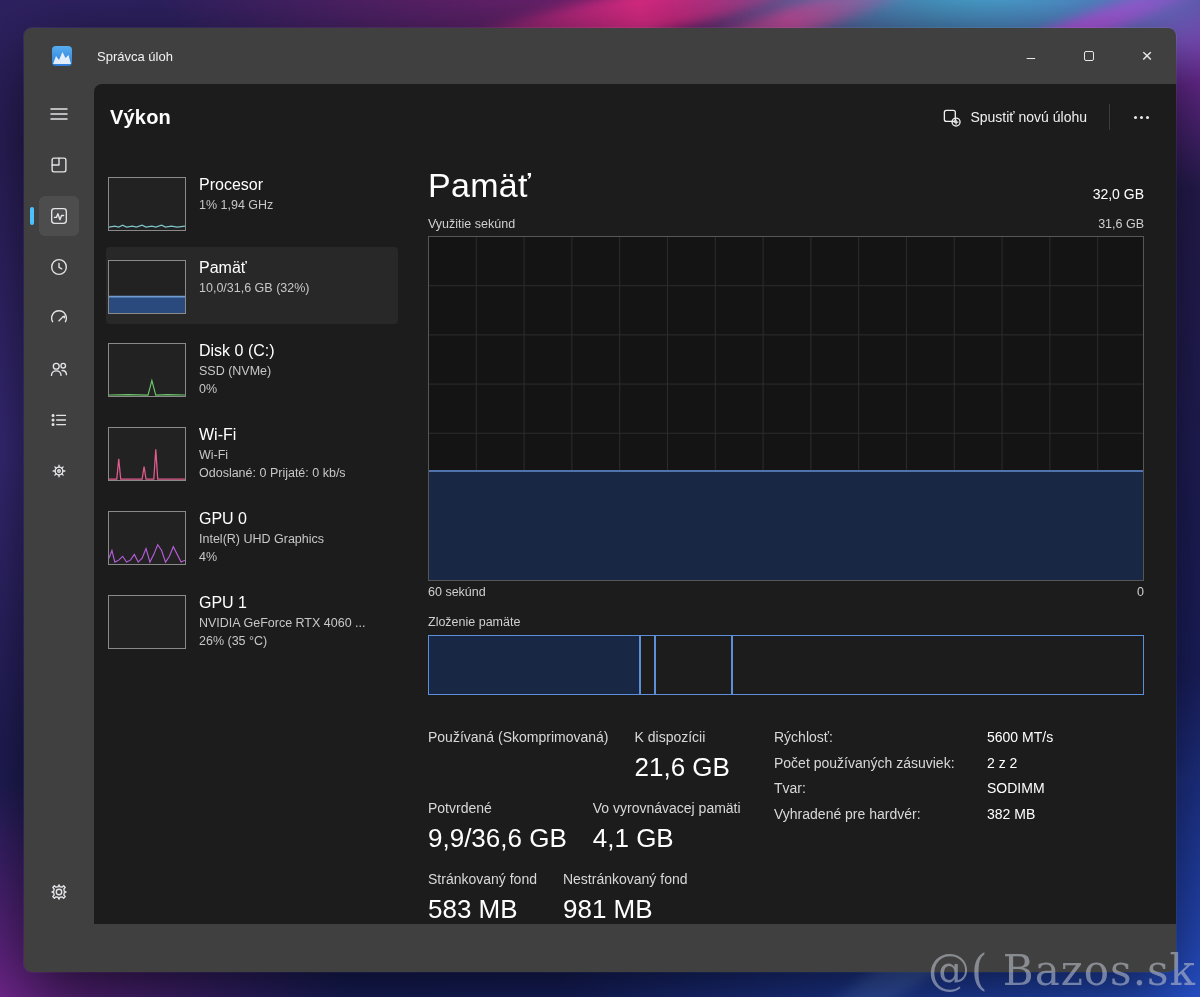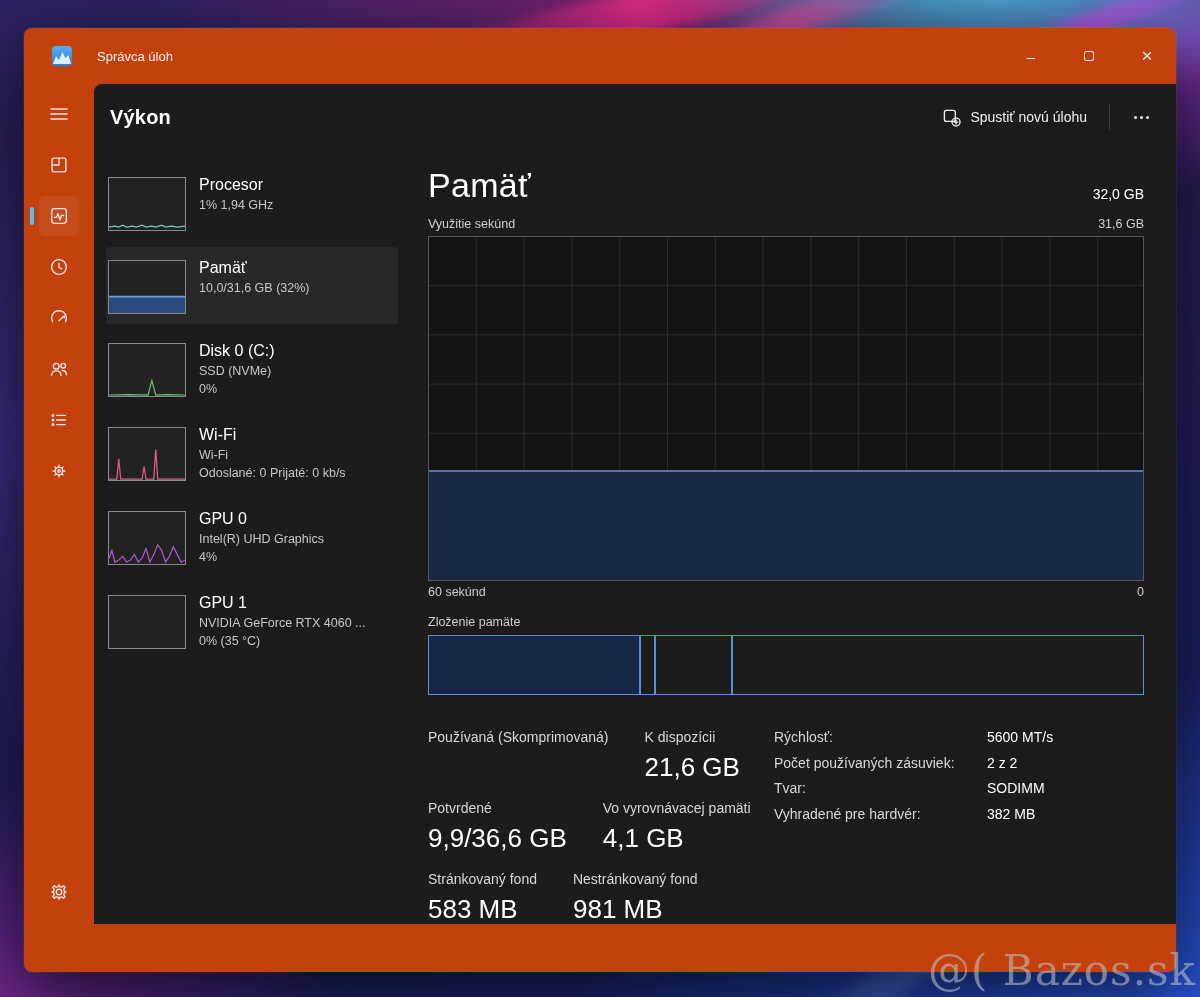--- a/index.html
+++ b/index.html
@@ -22,21 +22,21 @@
   .streak2 { left:640px; top:8px; width:300px; height:30px; transform:rotate(-18deg);
              background:linear-gradient(90deg, transparent, rgba(255,70,160,.6), transparent); }
   .streak3 { right:-60px; top:30px; width:420px; height:26px; transform:rotate(-22deg);
              background:linear-gradient(90deg, transparent, rgba(230,60,240,.7), transparent); }
   .streak4 { right:-40px; bottom:60px; width:520px; height:40px; transform:rotate(-35deg);
              background:linear-gradient(90deg, transparent, rgba(120,170,255,.5), transparent); }
 
   
   .tm-window {
     position:absolute; left:24px; top:28px; width:1152px; height:944px;
-    background:#c2410c; border-radius:8px; overflow:hidden;
+    background:#404040; border-radius:8px; overflow:hidden;
     box-shadow:0 24px 70px rgba(0,0,0,.65), 0 0 0 1px rgba(255,255,255,.08);
     color:#fff;
   }
   .titlebar { height:56px; display:flex; align-items:center; }
   .app-icon { width:20px; height:20px; margin-left:28px; border-radius:4px;
     background:linear-gradient(180deg,#57aef0 0%,#2f7cd6 100%);
     display:flex; align-items:flex-end; overflow:hidden; }
   .titlebar-title { margin-left:25px; font-size:13px; color:#f2f2f2; }
   .win-controls { margin-left:auto; display:flex; height:100%; }
   .win-btn { width:58px; height:100%; display:flex; align-items:center; justify-content:center;
@@ -104,21 +104,21 @@
   .chart-axis-row .right { margin-left:auto; }
 
   .comp-label { margin-top:16px; font-size:12.5px; color:#cfcfcf; }
   .comp-bar { margin-top:6px; height:60px; border:1.5px solid #5c8fd8; display:flex; }
   .comp-seg { height:100%; border-right:2px solid #5c8fd8; }
   .comp-seg:last-child { border-right:none; }
   .comp-seg.filled { background:#182844; }
 
   .stats-area { display:flex; margin-top:34px; }
   .stats-left { width:310px; flex:0 0 310px; }
-  .stat-row { display:flex; gap:36px; margin-bottom:17px; }
+  .stat-row { display:flex; gap:26px; margin-bottom:17px; }
   .stat-label { font-size:14px; color:#d8d8d8; margin-bottom:7px; white-space:nowrap; }
   .stat-value { font-size:26px; font-weight:300; color:#fff; white-space:nowrap; }
 
   .details-table { margin-left:36px; display:grid; grid-template-columns:213px auto;
     grid-auto-rows:25.5px; font-size:14px; align-items:start; }
   .details-table .lbl { color:#d8d8d8; white-space:nowrap; }
   .details-table .val { color:#fff; white-space:nowrap; }
 
   
   .watermark { position:absolute; right:4px; bottom:2px; font-size:42px;
@@ -308,21 +308,21 @@
               <div class="device-sub">Intel(R) UHD Graphics</div>
               <div class="device-sub">4%</div>
             </div>
           </div>
 
           <div class="device-item">
             <div class="thumb"></div>
             <div class="device-text">
               <div class="device-title">GPU 1</div>
               <div class="device-sub">NVIDIA GeForce RTX 4060 ...</div>
-              <div class="device-sub">0%  (35 °C)</div>
+              <div class="device-sub">26%  (35 °C)</div>
             </div>
           </div>
 
         </div>
 
         <div class="detail-pane">
           <div class="detail-title-row">
             <span class="detail-title">Pamäť</span>
             <span class="detail-total">32,0 GB</span>
           </div>

